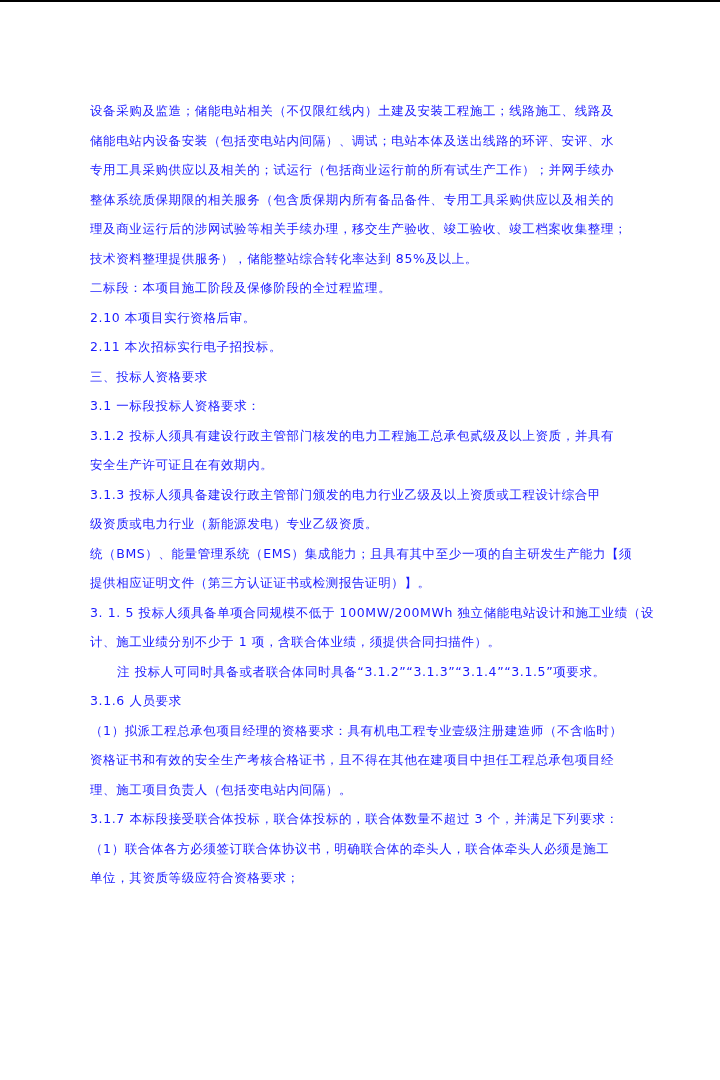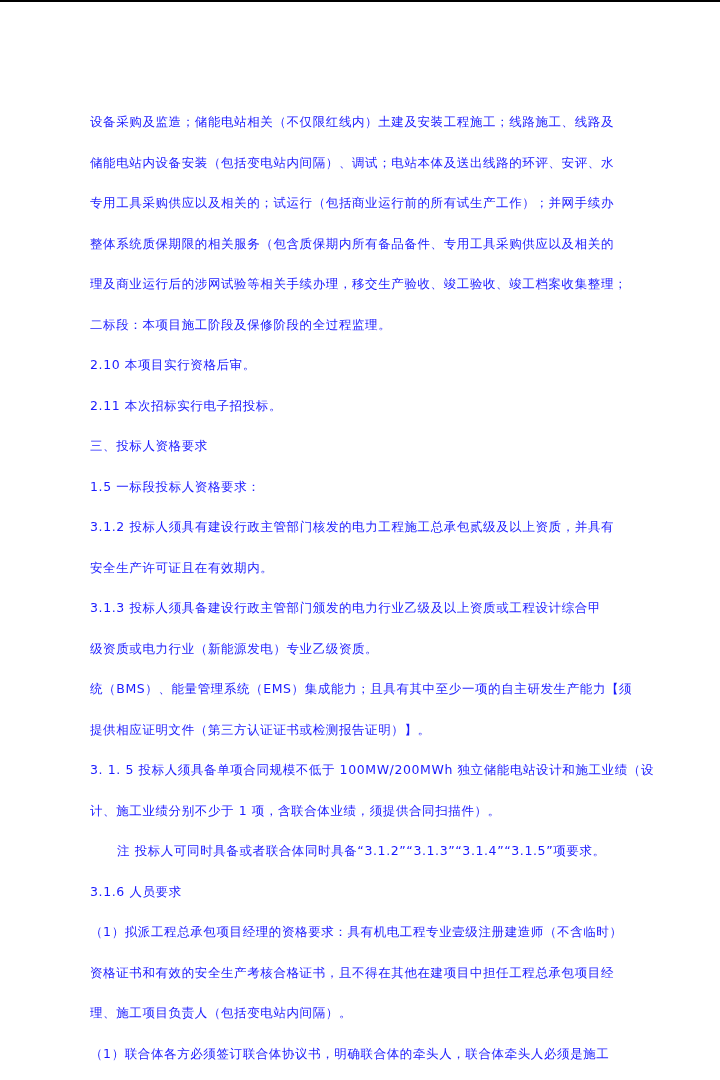--- a/index.html
+++ b/index.html
@@ -5,47 +5,49 @@
   html, body { margin: 0; padding: 0; }
   body {
     width: 720px; height: 1080px; background: #ffffff; position: relative; overflow: hidden;
     font-family: "DejaVu Sans", "Liberation Sans", sans-serif;
   }
   .top-bar { position: absolute; left: 0; top: 0; width: 720px; height: 2px; background: #000000; }
   .page {
     position: absolute; left: 90px; top: 96px; width: 540px;
     color: #1a1aff; font-size: 12.5px; line-height: 29.5px; letter-spacing: 0.6px;
   }
-  .line { white-space: nowrap; display: block; height: 29.5px; margin-top: 11px; }
+  .line { white-space: nowrap; display: block; height: 29.5px; }
   .indent { padding-left: 27px; }
 </style>
 </head>
 <body>
 
 <div class="top-bar"></div>
 
 <div class="page">
   <span class="line">设备采购及监造；储能电站相关（不仅限红线内）土建及安装工程施工；线路施工、线路及</span>
   <span class="line">储能电站内设备安装（包括变电站内间隔）、调试；电站本体及送出线路的环评、安评、水</span>
   <span class="line">专用工具采购供应以及相关的；试运行（包括商业运行前的所有试生产工作）；并网手续办</span>
   <span class="line">整体系统质保期限的相关服务（包含质保期内所有备品备件、专用工具采购供应以及相关的</span>
   <span class="line">理及商业运行后的涉网试验等相关手续办理，移交生产验收、竣工验收、竣工档案收集整理；</span>
+  <span class="line">技术资料整理提供服务），储能整站综合转化率达到 85%及以上。</span>
   <span class="line">二标段：本项目施工阶段及保修阶段的全过程监理。</span>
   <span class="line">2.10 本项目实行资格后审。</span>
   <span class="line">2.11 本次招标实行电子招投标。</span>
   <span class="line">三、投标人资格要求</span>
-  <span class="line">1.5 一标段投标人资格要求：</span>
+  <span class="line">3.1 一标段投标人资格要求：</span>
   <span class="line">3.1.2 投标人须具有建设行政主管部门核发的电力工程施工总承包贰级及以上资质，并具有</span>
   <span class="line">安全生产许可证且在有效期内。</span>
   <span class="line">3.1.3 投标人须具备建设行政主管部门颁发的电力行业乙级及以上资质或工程设计综合甲</span>
   <span class="line">级资质或电力行业（新能源发电）专业乙级资质。</span>
   <span class="line">统（BMS）、能量管理系统（EMS）集成能力；且具有其中至少一项的自主研发生产能力【须</span>
   <span class="line">提供相应证明文件（第三方认证证书或检测报告证明）】。</span>
   <span class="line">3. 1. 5 投标人须具备单项合同规模不低于 100MW/200MWh 独立储能电站设计和施工业绩（设</span>
   <span class="line">计、施工业绩分别不少于 1 项，含联合体业绩，须提供合同扫描件）。</span>
   <span class="line indent">注 投标人可同时具备或者联合体同时具备“3.1.2”“3.1.3”“3.1.4”“3.1.5”项要求。</span>
   <span class="line">3.1.6 人员要求</span>
   <span class="line">（1）拟派工程总承包项目经理的资格要求：具有机电工程专业壹级注册建造师（不含临时）</span>
   <span class="line">资格证书和有效的安全生产考核合格证书，且不得在其他在建项目中担任工程总承包项目经</span>
   <span class="line">理、施工项目负责人（包括变电站内间隔）。</span>
+  <span class="line">3.1.7 本标段接受联合体投标，联合体投标的，联合体数量不超过 3 个，并满足下列要求：</span>
   <span class="line">（1）联合体各方必须签订联合体协议书，明确联合体的牵头人，联合体牵头人必须是施工</span>
   <span class="line">单位，其资质等级应符合资格要求；</span>
 </div>
 
 </body></html>

